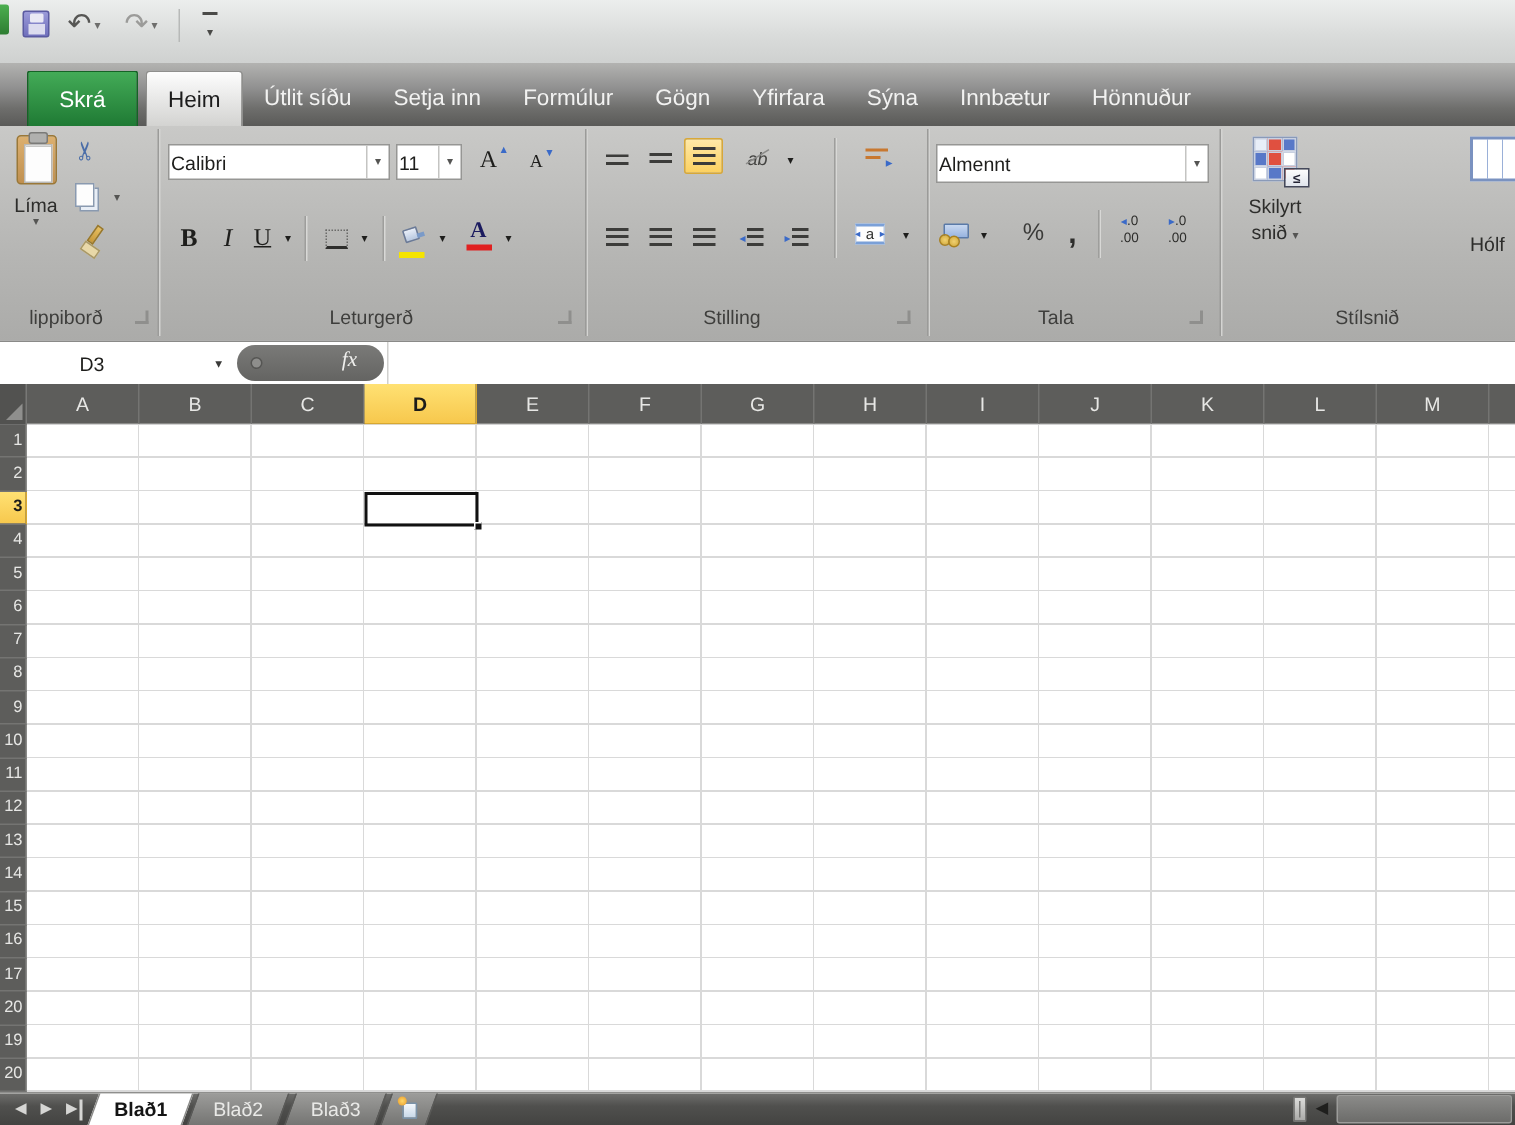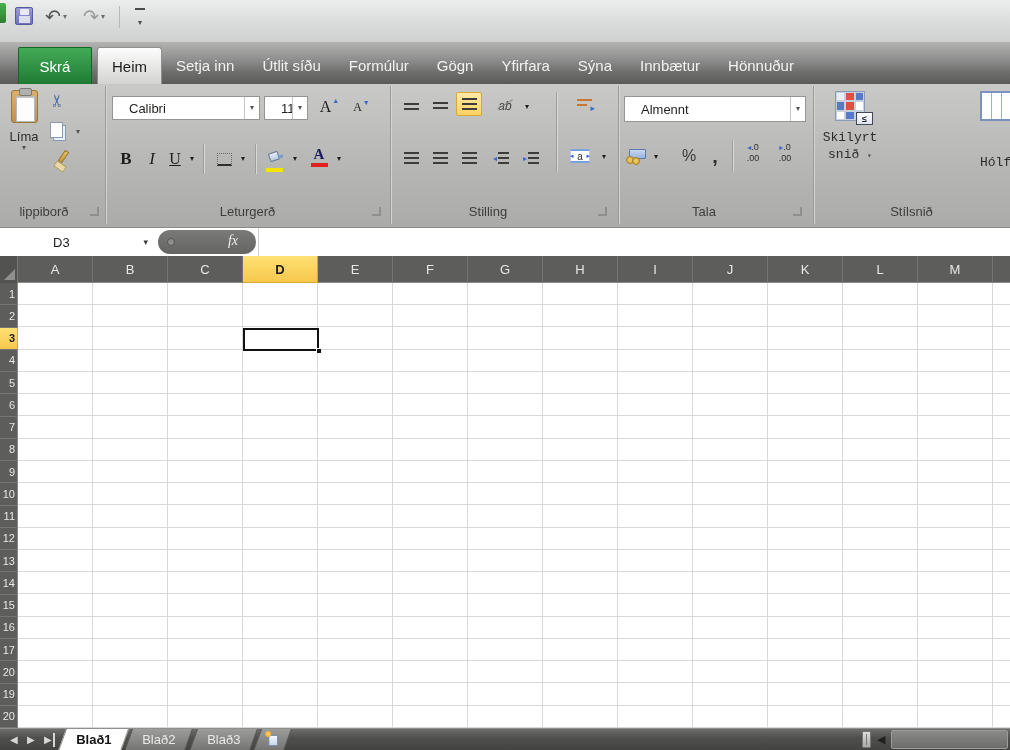--- a/index.html
+++ b/index.html
@@ -57,21 +57,21 @@
   .copy-ic { position:absolute; left:50px; top:38px; width:13px; height:16px; background:#fdfdfd; border:1px solid #8a9ab0;
     box-shadow:3px 3px 0 -1px #e8eef6, 3px 3px 0 0 #8a9ab0; }
   .copy-drop { position:absolute; left:76px; top:44px; }
   .painter { position:absolute; left:52px; top:66px; width:24px; height:24px; }
   .painter .handle { position:absolute; left:9px; top:0; width:5px; height:13px; background:linear-gradient(#e8c060,#c89838); border:1px solid #9a7828; transform:rotate(35deg); }
   .painter .tip { position:absolute; left:2px; top:13px; width:12px; height:7px; background:#e8d8a8; border:1px solid #a89868; transform:rotate(35deg); }
 
   
   .combo { position:absolute; background:#fff; border:1px solid #96
 9694; border:1px solid #969694; display:flex; align-items:center; font-size:13px; color:#1e1e1c; }
-  .combo .val { flex:1; padding-left:16px; overflow:hidden; white-space:nowrap; }
+  .combo .val { flex:1; padding-left:1px; overflow:hidden; white-space:nowrap; }
   .combo .dd { width:15px; align-self:stretch; display:flex; align-items:center; justify-content:center; border-left:1px solid #c4c4c2; }
   .fbtn { position:absolute; display:flex; align-items:center; justify-content:center; color:#1e1e1c; }
   .serifB { font-family:"Liberation Serif", serif; font-weight:bold; font-size:17px; }
   .serifI { font-family:"Liberation Serif", serif; font-style:italic; font-size:17px; }
   .serifU { font-family:"Liberation Serif", serif; font-size:16px; text-decoration:underline; }
   .grow-a { font-size:16px; font-family:"Liberation Serif", serif; position:relative; }
   .shrink-a { font-size:12px; font-family:"Liberation Serif", serif; position:relative; }
   .tri-up { position:absolute; right:-7px; top:-2px; font-size:7px; color:#3a6ac8; }
   .tri-dn { position:absolute; right:-7px; top:-2px; font-size:7px; color:#3a6ac8; }
   .vline { position:absolute; width:1px; background:#9e9e9c; box-shadow:1px 0 0 #d8d8d6; }
@@ -102,21 +102,21 @@
   .money-ic .note { position:absolute; left:3px; top:0; width:17px; height:10px; background:linear-gradient(#c8d8f0,#98b4e0); border:1px solid #5a7aa8; border-radius:1px; }
   .money-ic .c1, .money-ic .c2 { position:absolute; width:8px; height:8px; border-radius:50%; background:radial-gradient(#f0d070,#d0a838); border:1px solid #a88020; }
   .money-ic .c1 { left:0; bottom:0; } .money-ic .c2 { left:6px; bottom:-1px; }
   .pct { font-size:16px; color:#3a3a38; }
   .comma-g { font-size:20px; font-weight:bold; color:#2e2e2c; line-height:0.5; }
   .dec-btn { position:absolute; width:26px; height:26px; font-size:9px; color:#2e2e2c; text-align:center; line-height:11px; }
   .dec-btn .ar { color:#3a6ac8; font-size:8px; }
 
   
   .bigbtn { position:absolute; top:4px; width:70px; height:116px; display:flex; flex-direction:column; align-items:center; }
-  .bigbtn .cap { font-size:13px; color:#2d2d2b; line-height:17px; white-space:nowrap;font-family:Liberation Mono, monospace; }
+  .bigbtn .cap { font-size:13px; color:#2d2d2b; line-height:17px; white-space:nowrap; }
   .cf-ic { position:relative; width:30px; height:30px; margin:3px 0 8px; }
   .cf-grid { display:grid; grid-template-columns:repeat(3,1fr); grid-template-rows:repeat(3,1fr); width:30px; height:30px; border:1px solid #8a9ab8; background:#fff; }
   .cf-grid span { border:0.5px solid #c8d0e0; }
   .cf-panel { position:absolute; right:-8px; bottom:-4px; width:17px; height:13px; background:linear-gradient(#fdfdfd,#e0e4ec); border:1px solid #44485a;
     font-size:9px; line-height:12px; text-align:center; color:#223; font-weight:bold; }
   .tbl-ic { position:relative; width:32px; height:30px; margin:3px 0 8px; }
   .tbl-grid { width:32px; height:30px; border:1px solid #7a92c0; background:
 #fff; background:#fff;
     background-image:linear-gradient(#b8ccf0 0 7px,rgba(0,0,0,0) 7px),
       repeating-linear-gradient(to right,rgba(0,0,0,0) 0 7px,#9ab0d8 7px 8px),
@@ -202,22 +202,22 @@
     <div class="qat-custom">
       <span class="bar"></span>
       <span class="tri">▾</span>
     </div>
   </div>
 
   <div class="tabstrip">
     <div class="filetab">Skrá</div>
     <div id="rtabs" style="display:flex;align-items:flex-end;">
         <div class="rtab active">Heim</div>
+        <div class="rtab">Útlit síðu</div>
         <div class="rtab">Setja inn</div>
-        <div class="rtab">Útlit síðu</div>
         <div class="rtab">Formúlur</div>
         <div class="rtab">Gögn</div>
         <div class="rtab">Yfirfara</div>
         <div class="rtab">Sýna</div>
         <div class="rtab">Innbætur</div>
         <div class="rtab">Hönnuður</div>
       </div>
   </div>
 
   <div class="ribbon">

